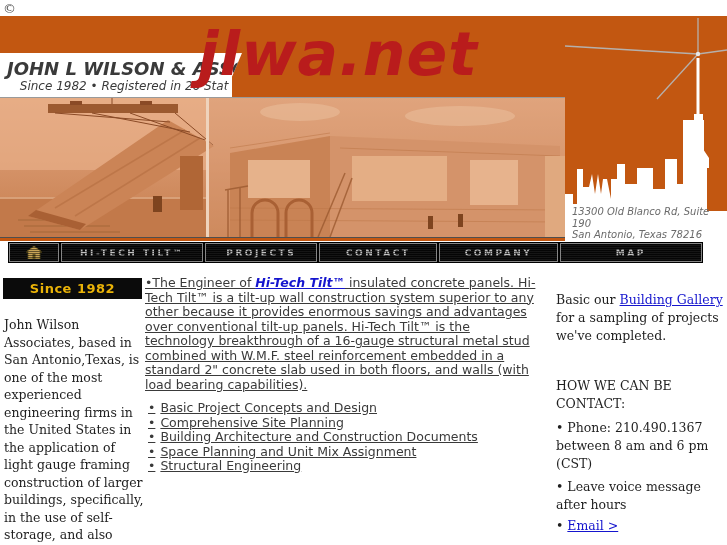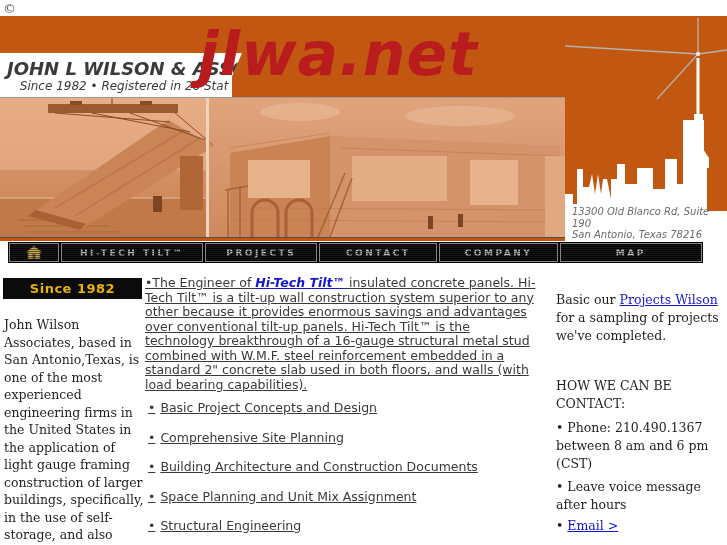--- a/index.html
+++ b/index.html
@@ -43,21 +43,21 @@
   #nav-home{width:48px;flex:none;}
   #nav-hitech{flex:1.28;}#nav-projects{flex:1;}#nav-contact{flex:1.06;}
   #nav-company{flex:1.06;}#nav-map{flex:1.28;}
 
   
   #since-badge{left:3px;top:278px;width:139px;height:21px;background:#0b0b0b;color:#eab308;
                font-size:13px;font-weight:bold;text-align:center;line-height:21px;letter-spacing:.5px;}
   #left-col{left:4px;top:316px;width:142px;font-family:"DejaVu Serif","Liberation Serif",serif;
             font-size:12.5px;line-height:17.5px;color:#1f1f1f;}
   #mid-col{left:145px;top:276px;width:395px;font-size:12.5px;line-height:14.5px;color:#3a3a3a;text-decoration:underline;}
-  .svc{margin-top:15px;}
+  .svc{}
   .svc:first-of-type{margin-top:9px;}
   .blt{margin:0 5px 0 3px;}
   #right-col{left:556px;top:291px;width:168px;font-family:"DejaVu Serif","Liberation Serif",serif;
              font-size:12.5px;line-height:18px;color:#1f1f1f;}
   #right-col p{margin:0;}
   #reach-heading{margin-top:32px !important;}
   #phone-item{margin-top:6px !important;}
   #voice-item{margin-top:5px !important;}
   #email-item{margin-top:3px !important;}
   a.link{color:#1515CE;text-decoration:underline;cursor:pointer;}
@@ -209,21 +209,21 @@
     <div class="svc">
       <span class="blt">•</span><span>Space Planning and Unit Mix Assignment</span>
     </div>
     <div class="svc">
       <span class="blt">•</span><span>Structural Engineering</span>
     </div>
   </div>
 
   <div id="right-col" class="abs">
     <p>
-      <span>Basic our </span><a class="link">Projects Wilson</a><span> for a sampling of projects we've completed.</span>
+      <span>Basic our </span><a class="link">Building Gallery</a><span> for a sampling of projects we've completed.</span>
     </p>
     <p id="reach-heading">HOW WE CAN BE CONTACT:</p>
     <p id="phone-item">• Phone: 210.490.1367 between 8 am and 6 pm (CST)</p>
     <p id="voice-item">• Leave voice message after hours</p>
     <p id="email-item">
       <span>• </span><a class="link">Email &gt;</a>
     </p>
   </div>
 
 </div>

